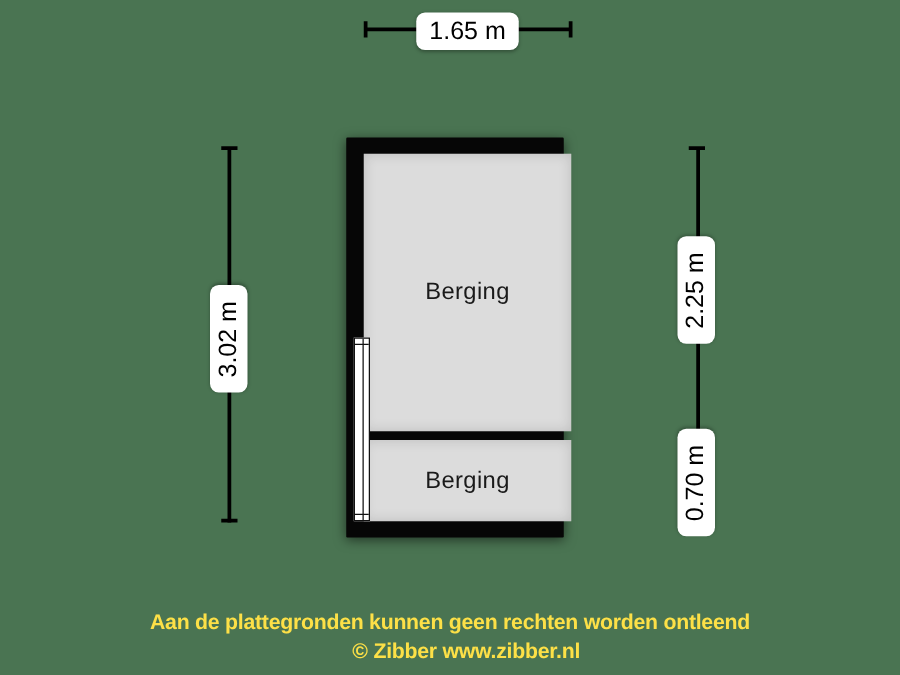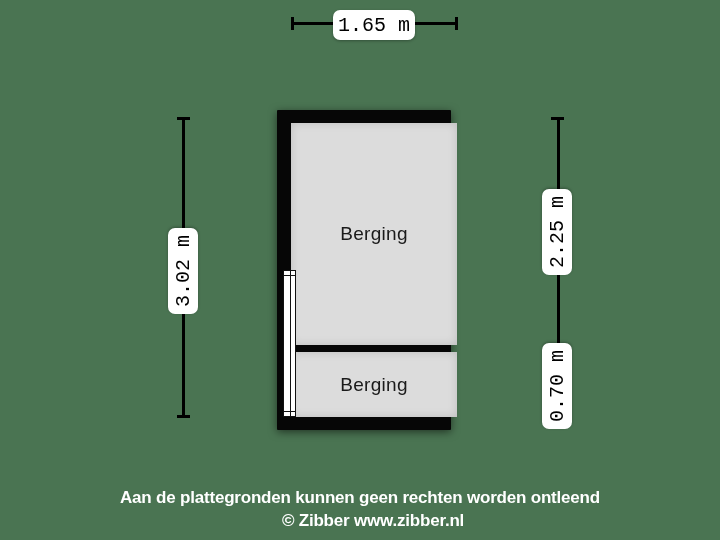--- a/index.html
+++ b/index.html
@@ -105,42 +105,41 @@
     position: absolute;
     background: #ffffff;
     color: #000;
     border-radius: 7px;
     font-size: 20px;
     display: flex;
     align-items: center;
     justify-content: center;
     box-shadow: 0 1px 3px rgba(0,0,0,0.30);
     z-index: 10;
-    font-family: Liberation Mono, monospace;
   }
   .dim-label.horiz {
     left: 333px;
     top: 10px;
     width: 82px;
     height: 30px;
   }
   .dim-label.vert {
     width: 30px;
     height: 86px;
     writing-mode: vertical-rl;
     transform: rotate(180deg);
   }
 
   
   .footer {
     position: absolute;
     left: 0;
     width: 720px;
     text-align: center;
-    color: #ffffff;
+    color: #fde047;
     font-weight: bold;
   }
   .footer.line1 { top: 488px; font-size: 17px; letter-spacing: -0.2px; }
   .footer.line2 { top: 511px; font-size: 17px; letter-spacing: -0.2px; margin-left: 13px; }
 </style>
 </head>
 <body>
 
 <div class="stage">
 

